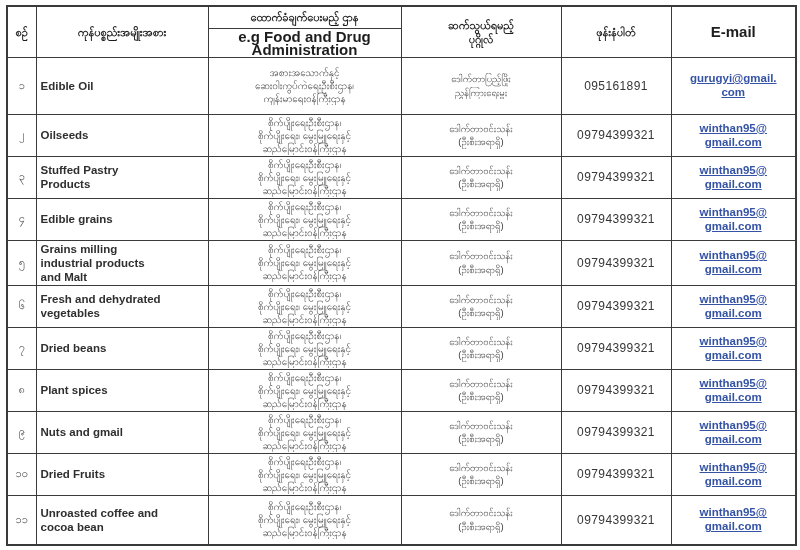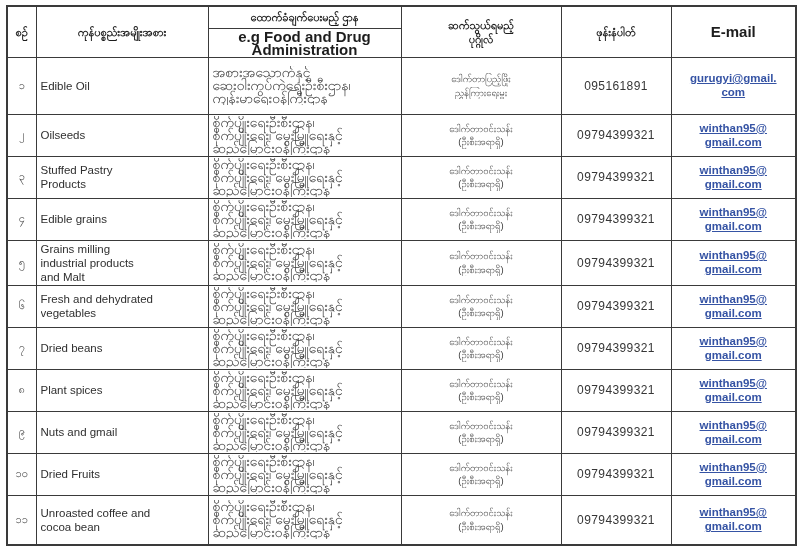--- a/index.html
+++ b/index.html
@@ -27,22 +27,22 @@
   .hd-my  { font-size: 11px;   line-height: 14px; }
   .hd-en  { font-size: 15px; line-height: 13px; }
   .hrow-top { height: 22px; }
   .hrow-bot { height: 21px; }
   
   .dir tbody tr { height: 42px; }
   .dir tbody tr.tall1 { height: 57px; }
   .dir tbody tr.tall2 { height: 50px; }
   
   .c-no      { text-align: center; color: #3d3d3d; font-size: 11px; }
-  .c-product { text-align: left;  font-weight: normal; color: #2f2f2f; font-size: 11.5px; line-height: 14px; }
-  .c-dept    { text-align: left;  color: #3d3d3d; font-size: 14px; line-height: 13px; }
+  .c-product { text-align: left;  font-weight: bold; color: #2f2f2f; font-size: 11.5px; line-height: 14px; }
+  .c-dept    { text-align: center;  color: #3d3d3d; font-size: 10px; line-height: 13px; }
   .c-contact { text-align: center; color: #3d3d3d; font-size: 9.5px; line-height: 13.5px; }
   .c-phone   { text-align: center; font-weight: normal; color: #363636; font-size: 12px; letter-spacing: .4px; }
   .c-email   { text-align: center; margin-left: 16px; }
   .c-email a {
     font-weight: bold; font-size: 11.5px; line-height: 14px;
     text-decoration: underline; white-space: pre-line; display: inline-block;
   }
   .preline { white-space: pre-line; }
   
   .clip { overflow: hidden; }

